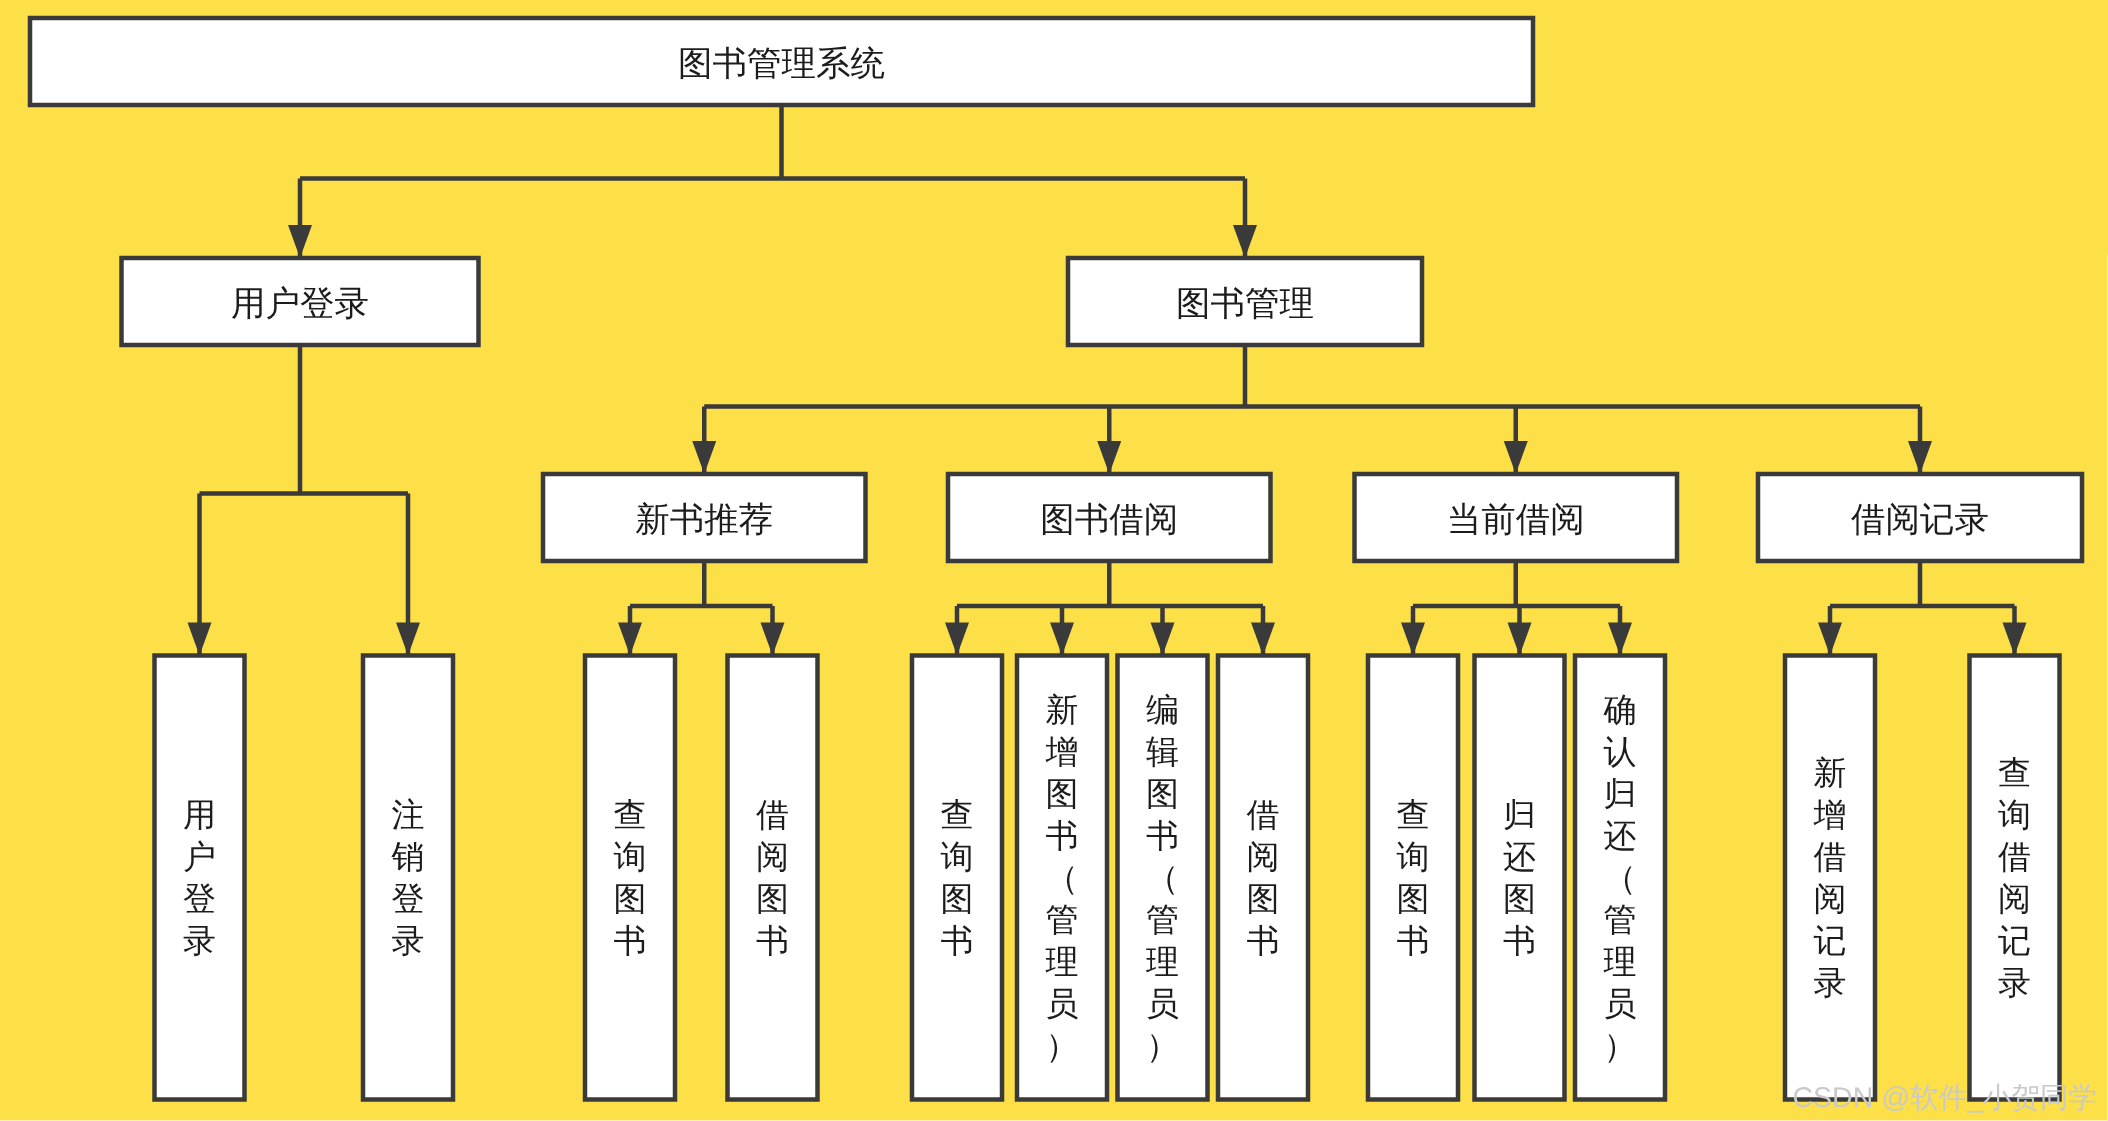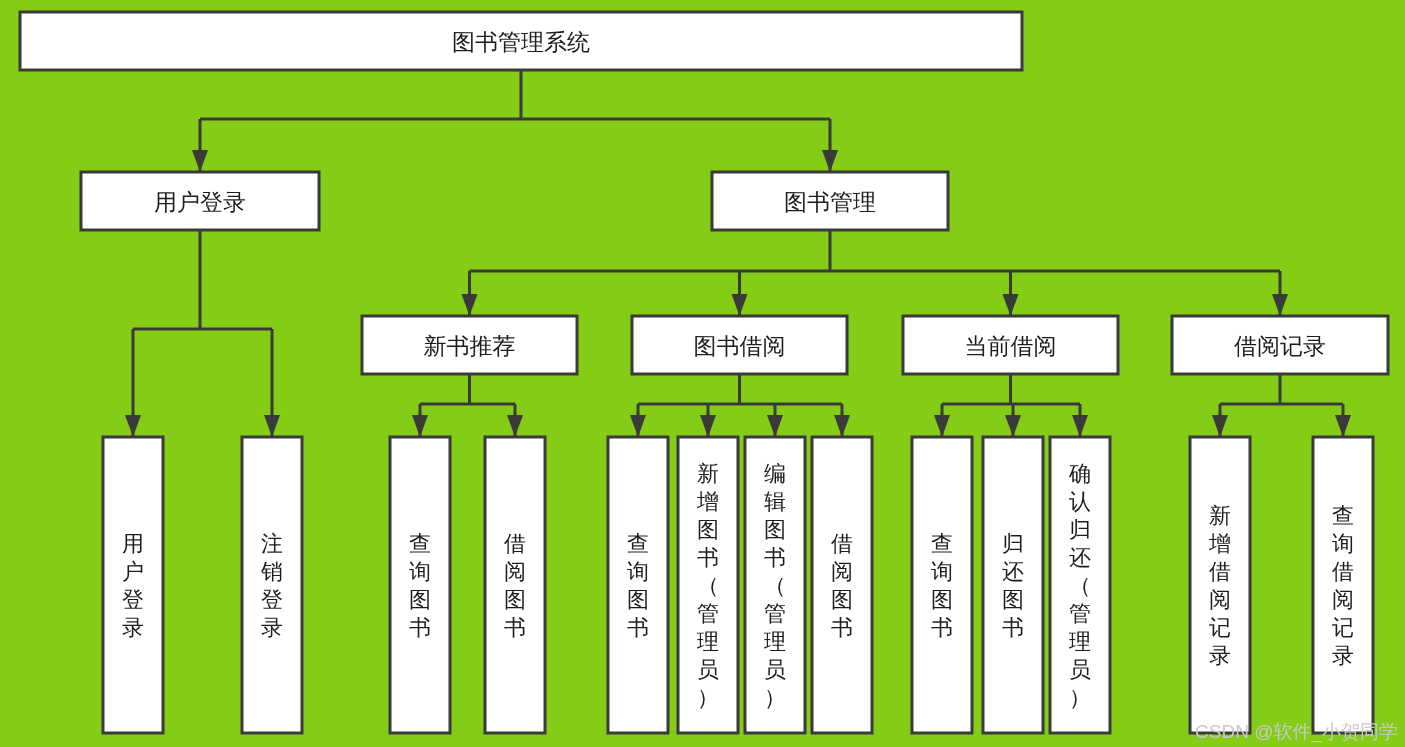--- a/index.html
+++ b/index.html
@@ -8,21 +8,21 @@
     padding: 0;
     background: #ffffff;
   }
   body {
     font-family: "Liberation Sans", "DejaVu Sans", sans-serif;
   }
   #diagram-root {
     position: relative;
     width: 1405px;
     height: 747px;
-    background: #84cc16;
+    background: #fde047;
     overflow: hidden;
   }
   svg.diagram-canvas {
     position: absolute;
     left: 0;
     top: 0;
     width: 1405px;
     height: 747px;
     display: block;
   }

